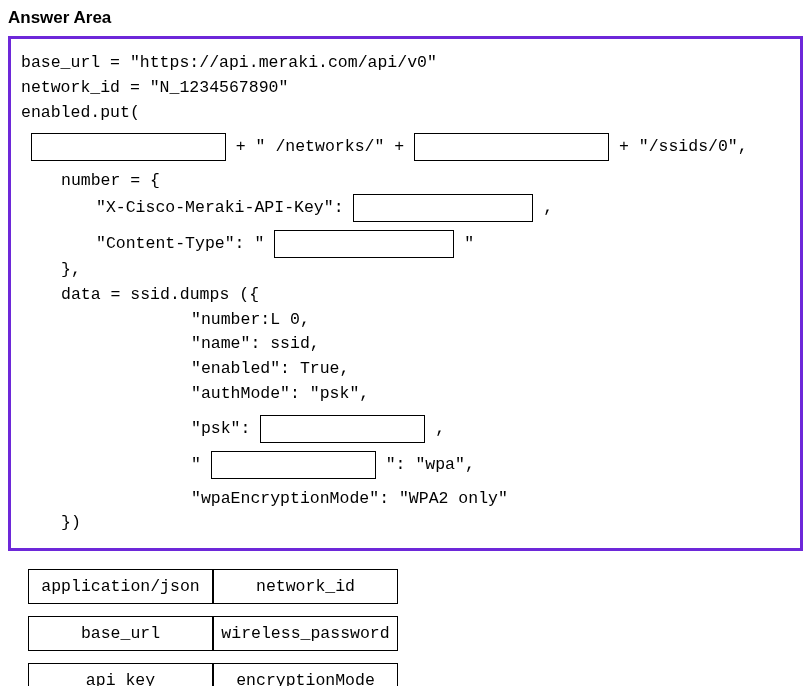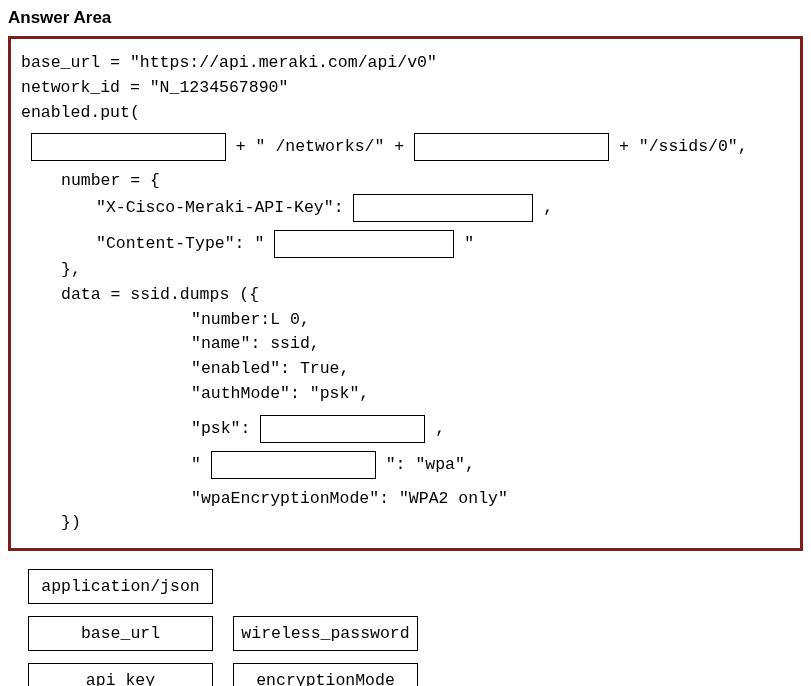--- a/index.html
+++ b/index.html
@@ -12,21 +12,21 @@
       font-size: 16px;
       background: white;
       padding: 8px;
     }
     .title {
       font-weight: bold;
       font-size: 17px;
       margin-bottom: 8px;
     }
     .code-box {
-      border: 3px solid #7f1d1d;
+      border: 3px solid #6d28d9;
       padding: 12px 10px;
       font-family: "Courier New", monospace;
       font-size: 16.5px;
       line-height: 1.5;
     }
     .drop-field {
       display: inline-block;
       border: 1.5px solid black;
       width: 195px;
       height: 28px;
@@ -50,21 +50,20 @@
       background: white;
     }
     .options {
       margin-top: 18px;
       font-family: "Courier New", monospace;
       font-size: 16.5px;
       padding-left: 20px;
     }
     .option-row {
       display: flex;
-      gap: 20px;
       margin-bottom: 12px;
     }
     .option {
       border: 1.5px solid black;
       padding: 7px 0px;
       width: 185px;
       text-align: center;
       cursor: move;
     }
     .code-line {
@@ -111,20 +110,21 @@
     <span>" </span><span class="drop-small"></span><span> ": "wpa",</span>
   </div>
   <div style="height:8px"></div>
   <div class="code-line indent3">"wpaEncryptionMode": "WPA2 only"</div>
   <div class="code-line indent1">})</div>
 </div>
 
 <div class="options">
   <div class="option-row">
     <div class="option">application/json</div>
+    <div class="option">network_id</div>
   </div>
   <div class="option-row">
     <div class="option">base_url</div>
     <div class="option">wireless_password</div>
   </div>
   <div class="option-row">
     <div class="option">api_key</div>
     <div class="option">encryptionMode</div>
   </div>
 </div>

